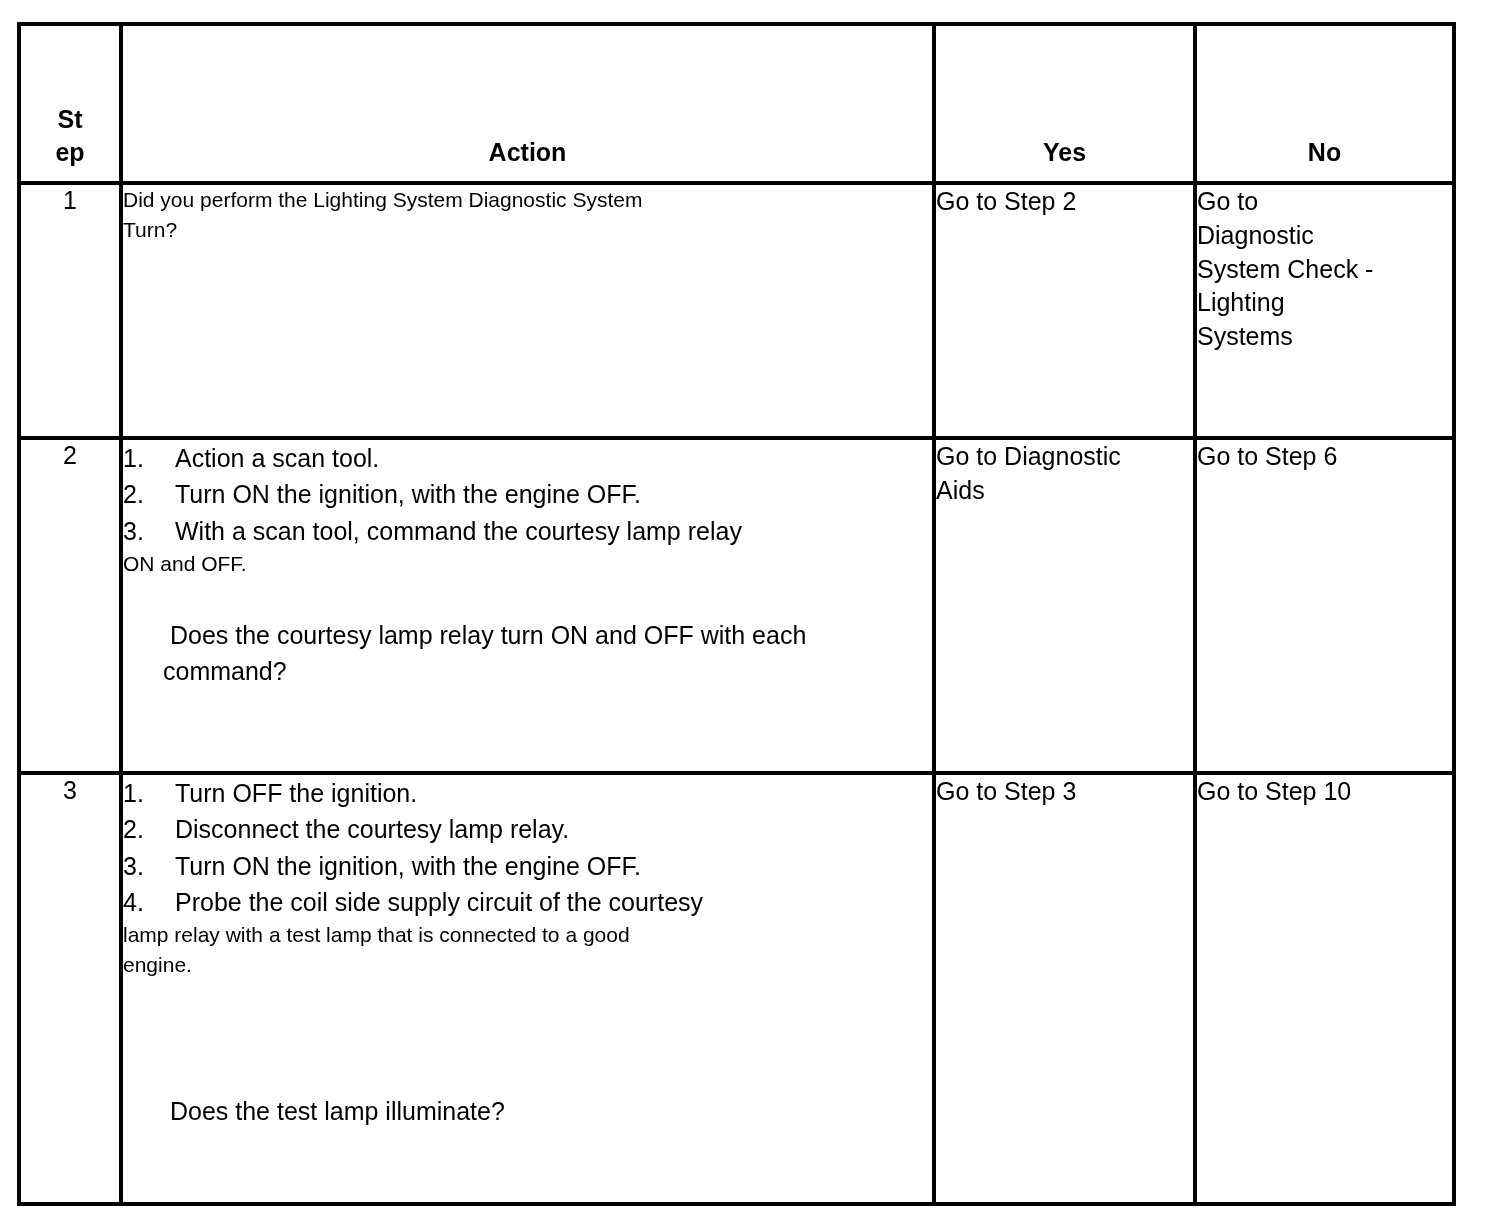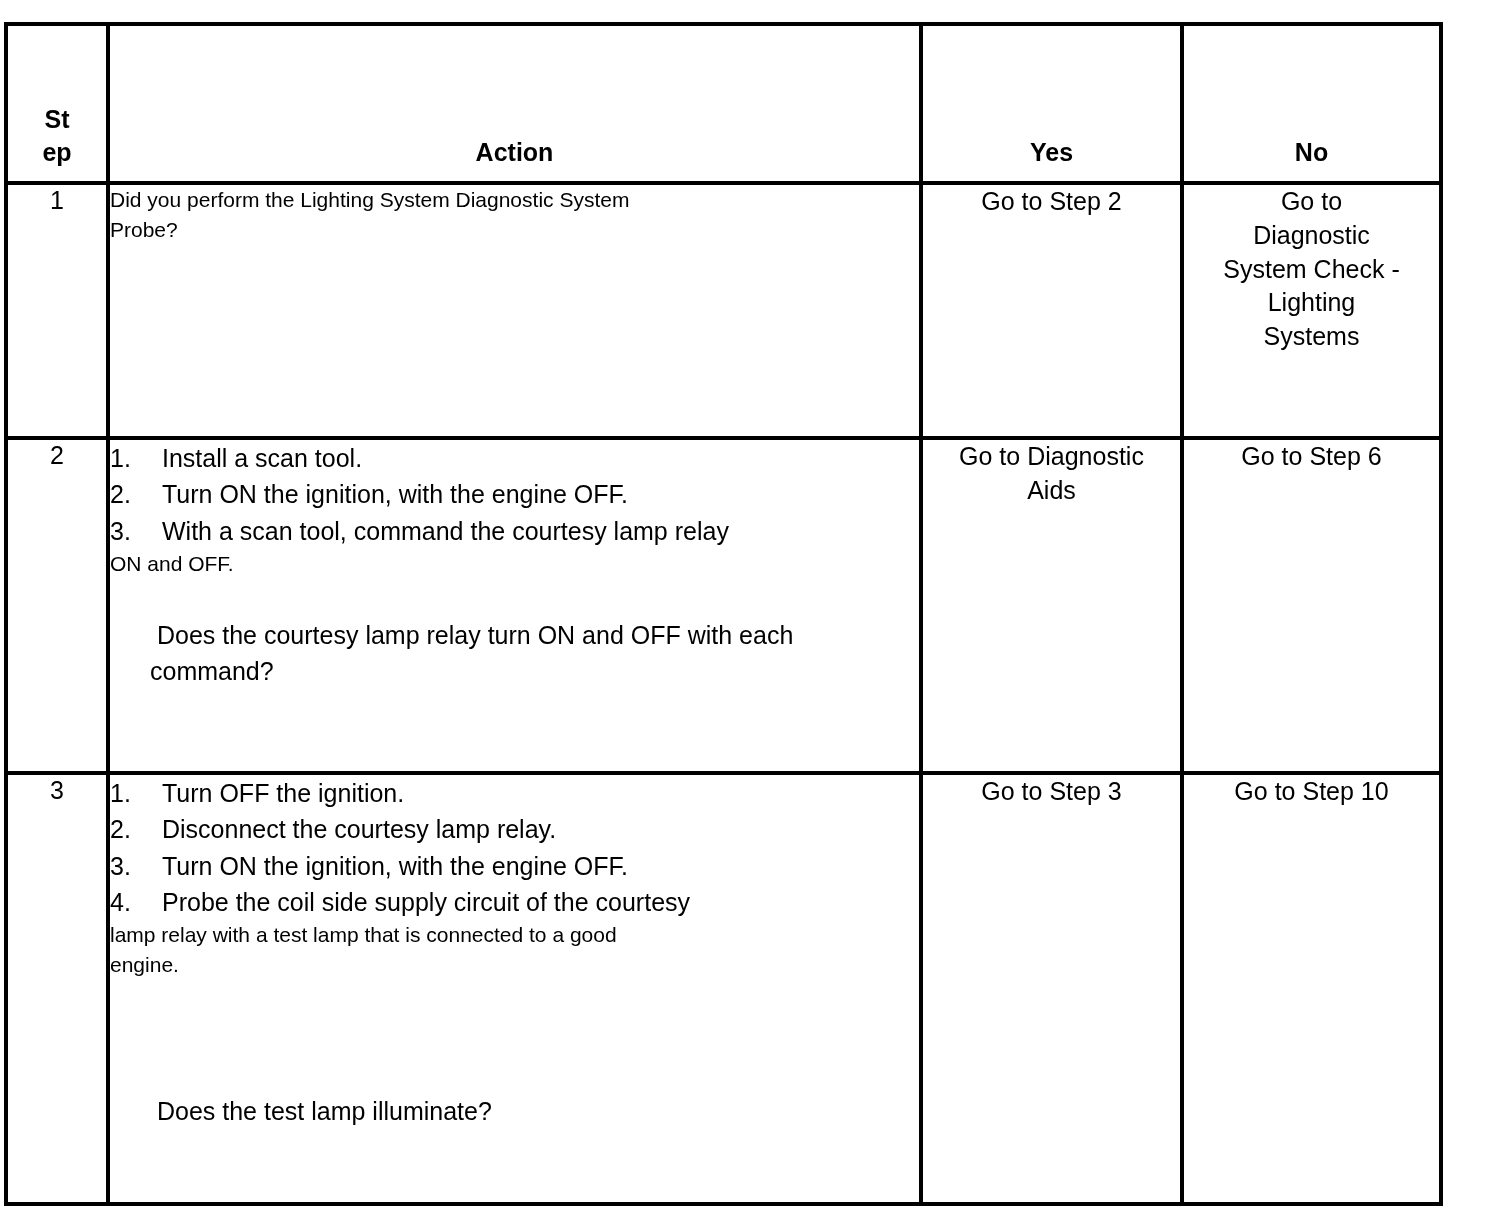--- a/index.html
+++ b/index.html
@@ -18,21 +18,21 @@
   #page {
     position: relative;
     width: 1504px;
     height: 1210px;
     background: #ffffff;
   }
 
   
   table.diag {
     position: absolute;
-    left: 4px;
+    left: 17px;
     top: 22px;
     width: 1435px;
     height: 1164px;
     border-collapse: collapse;
     table-layout: fixed;
     background: #ffffff;
   }
   table.diag td,
   table.diag th {
     border: 4px solid #000000;
@@ -67,21 +67,20 @@
     font-size: 25px;
     line-height: 1.2;
   }
   td.action-cell {
     vertical-align: top;
     font-size: 25px;
     line-height: 1.0;
     padding: 14px 12px 10px 14px;
   }
   td.ans-cell {
-    text-align: center;
     font-size: 25px;
     line-height: 1.35;
   }
 
   
   td.ans-bottom { vertical-align: bottom; padding-bottom: 10px; }
   td.ans-top    { vertical-align: top;    padding-top: 12px; }
 
   
   tr.row-1 td { height: 251px; }
@@ -155,21 +154,21 @@
       </tr>
     </thead>
 
     <tbody>
 
       <tr class="row-1">
         <td class="step-cell">1</td>
 
         <td class="action-cell">
           <div class="para">Did you perform the Lighting System Diagnostic System</div>
-          <div class="para">Probe?</div>
+          <div class="para">Turn?</div>
         </td>
 
         <td class="ans-cell ans-bottom">
           <span class="ans-line">Go to Step 2</span>
         </td>
 
         <td class="ans-cell ans-top">
           <span class="ans-line">Go to</span>
           <span class="ans-line">Diagnostic</span>
           <span class="ans-line">System Check -</span>
@@ -177,21 +176,21 @@
           <span class="ans-line">Systems</span>
         </td>
       </tr>
 
       <tr class="row-2">
         <td class="step-cell">2</td>
 
         <td class="action-cell">
           <ol class="steps">
             <li>
-              <span class="num">1.</span><span class="txt">Install a scan tool.</span>
+              <span class="num">1.</span><span class="txt">Action a scan tool.</span>
             </li>
             <li>
               <span class="num">2.</span><span class="txt">Turn ON the ignition, with the engine OFF.</span>
             </li>
             <li>
               <span class="num">3.</span><span class="txt">With a scan tool, command the courtesy lamp relay</span>
             </li>
           </ol>
           <div class="para">ON and OFF.</div>
           <div class="gap-sm"></div>

